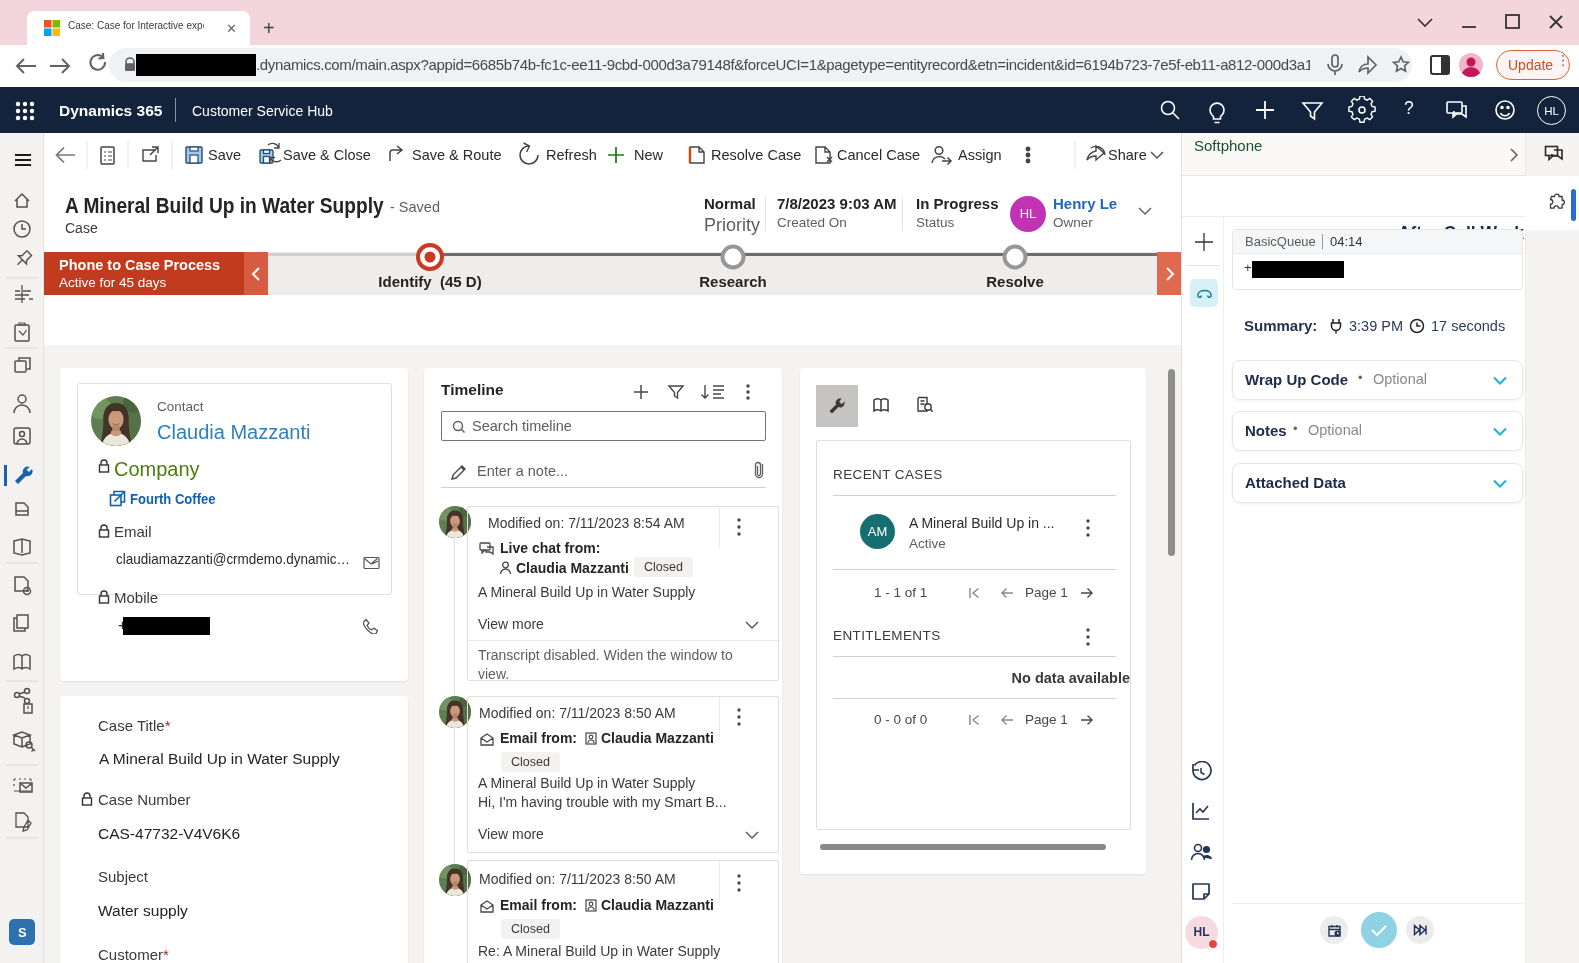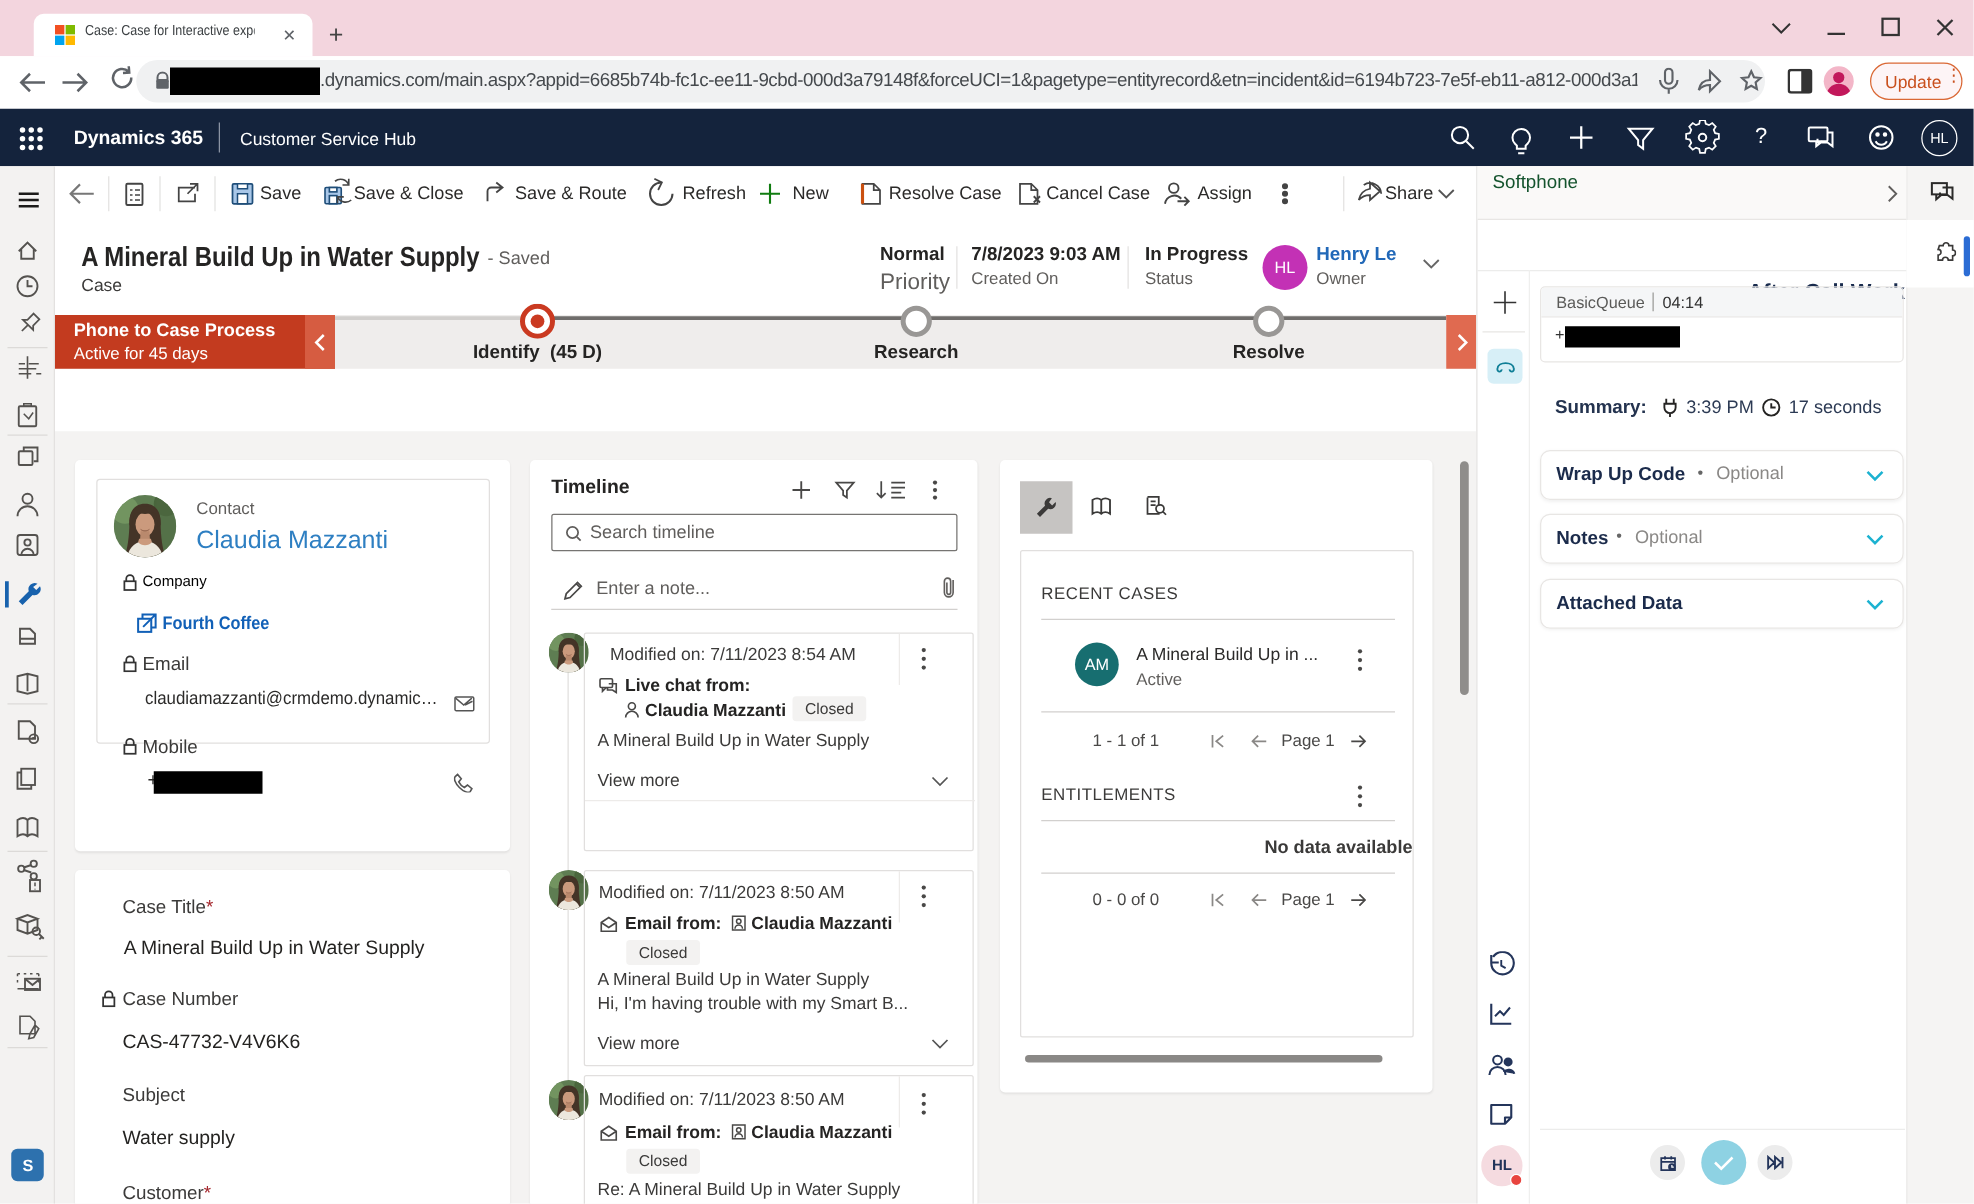--- a/index.html
+++ b/index.html
@@ -306,21 +306,21 @@
               <path d="M19.5 37.5 c2.5 3.5 8.5 3.5 11 0 l-.8 -2.5 h-9.4 z" fill="#cb9a7d"></path>
               <path d="M21.5 27.5 c2 1.6 5 1.6 7 0" stroke="#8a5d48" stroke-width=".8" fill="none"></path>
             </g>
       </svg>
       <span class="abs" style="left:79px;top:15px;font-size:13.5px;color:#605e5c;">Contact</span>
       <span class="abs" style="left:79px;top:37px;font-size:20px;color:#2e7fc2;white-space:nowrap;">Claudia Mazzanti</span>
       <svg class="abs" style="left:20px;top:75px;" width="12" height="14" fill="none" stroke="#333" stroke-width="1.4">
             <path d="M3 6 v-2 a3 3 0 0 1 6 0 v2"></path>
             <rect x="1.5" y="6" width="9" height="7"></rect>
           </svg>
-      <span class="abs" style="left:36px;top:74px;font-size:12px;color:#000000;">Company</span>
+      <span class="abs" style="left:36px;top:74px;font-size:20px;color:#4d7c0f;">Company</span>
       <svg class="abs" style="left:31px;top:106px;" width="17" height="17" fill="none" stroke="#1160b7" stroke-width="1.6">
             <rect x="1.5" y="5" width="10.5" height="10.5"></rect>
             <path d="M5 5 v-3.5 h10.5 v10.5 h-3.5 M15.5 1.5 l-10 10"></path>
           </svg>
       <span class="abs" style="left:52px;top:107px;font-size:14.5px;font-weight:bold;color:#1160b7;transform:scaleX(.9);transform-origin:0 0;white-space:nowrap;">Fourth Coffee</span>
       <svg class="abs" style="left:20px;top:140px;" width="12" height="14" fill="none" stroke="#333" stroke-width="1.4">
             <path d="M3 6 v-2 a3 3 0 0 1 6 0 v2"></path>
             <rect x="1.5" y="6" width="9" height="7"></rect>
           </svg>
       <span class="abs" style="left:36px;top:139px;font-size:15px;color:#3b3a39;">Email</span>
@@ -424,20 +424,21 @@
             <path d="M1.5 13 a5 5 0 0 1 10 0"></path>
           </svg>
       <span class="abs" style="left:48px;top:53px;font-weight:bold;color:#252423;">Claudia Mazzanti</span>
       <div class="abs" style="left:166px;top:50px;padding:3px 10px;background:#f3f2f1;border-radius:3px;font-size:12.5px;color:#3b3a39;">Closed</div>
       <span class="abs" style="left:10px;top:77px;">A Mineral Build Up in Water Supply</span>
       <span class="abs" style="left:10px;top:109px;">View more</span>
       <svg class="abs" style="left:276px;top:113px;" width="16" height="11" fill="none" stroke="#555" stroke-width="1.4">
             <path d="M2 2 l6 6 6 -6"></path>
           </svg>
       <div class="abs" style="left:0;top:133px;width:312px;height:1px;background:#edebe9;"></div>
+      <div class="abs" style="left:10px;top:139px;width:275px;font-size:14px;color:#605e5c;line-height:19px;">Transcript disabled. Widen the window to view.</div>
     </div>
 
     <svg class="abs" style="left:15px;top:328px;" width="32" height="32" viewBox="0 0 50 50">
           <defs>
             <clipPath id="pc3">
               <circle cx="25" cy="25" r="25"></circle>
             </clipPath>
           </defs>
           <g clip-path="url(#pc3)">
             <rect width="50" height="50" fill="#5e7d52"></rect>

